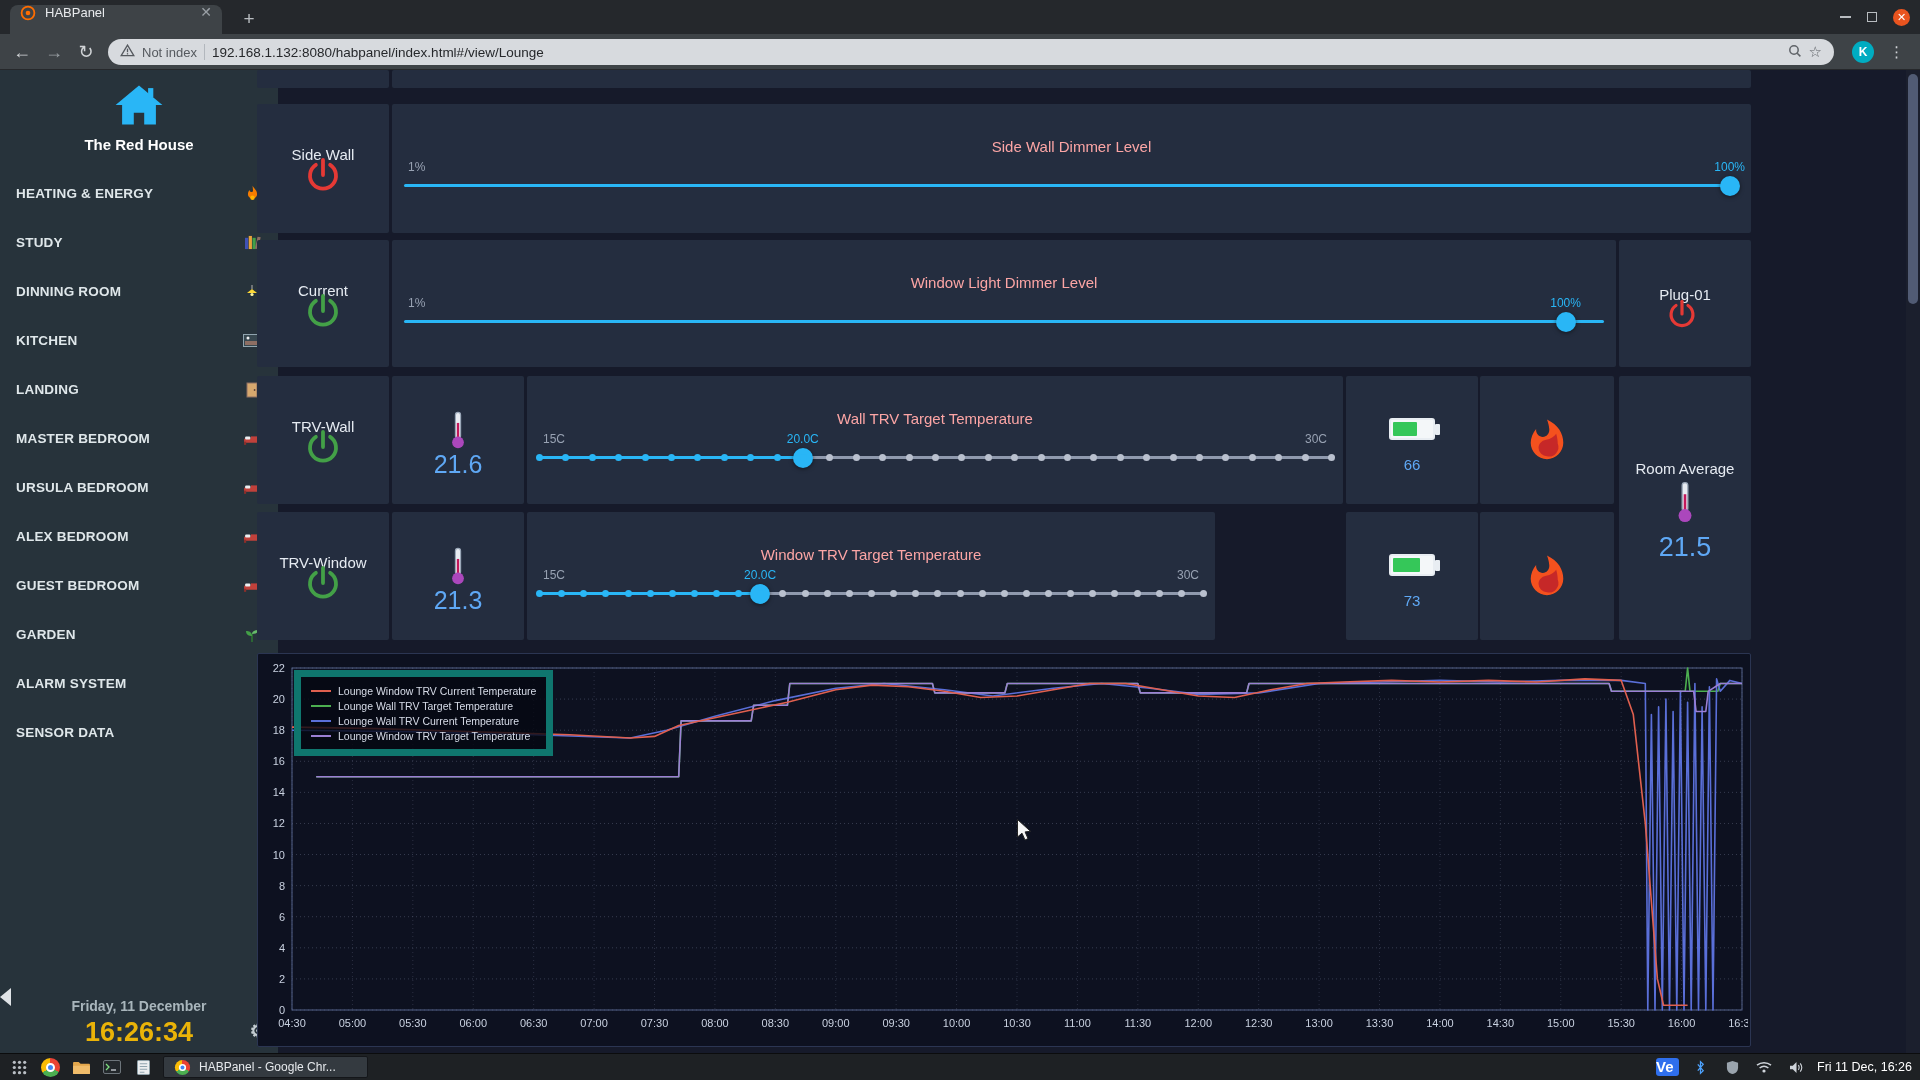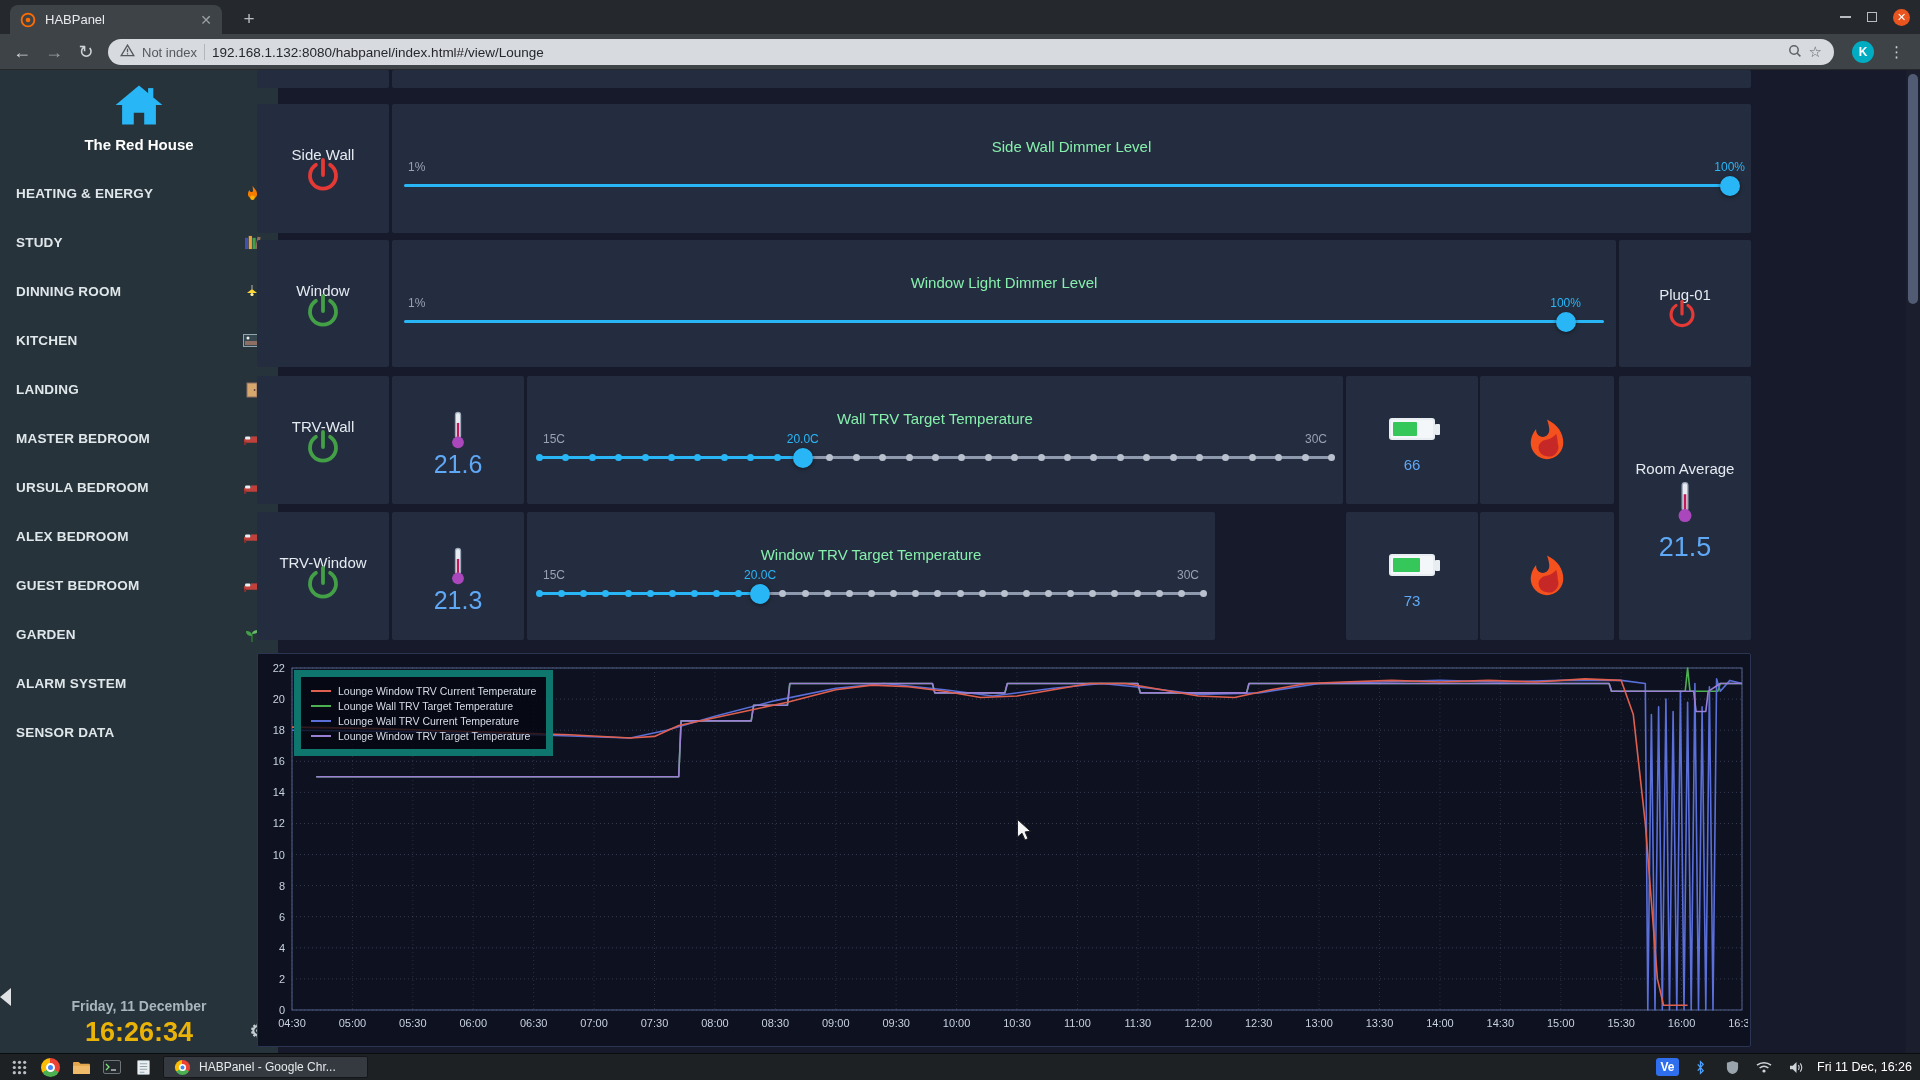--- a/index.html
+++ b/index.html
@@ -3,21 +3,21 @@
 <meta charset="utf-8">
 <title>HABPanel</title>
 <style>
   * { box-sizing: border-box; margin:0; padding:0; }
   html,body { width:1920px; height:1080px; overflow:hidden; }
   body { font-family:"Liberation Sans", sans-serif; background:#161a2a; position:relative; }
 
   
   #tabstrip { position:absolute; left:0; top:0; width:1920px; height:34px; background:#25282c; }
   .tab { position:absolute; left:10px; top:5px; width:212px; height:29px; background:#3e4347;
-         border-radius:8px 8px 0 0; display:flex; align-items:center; padding:0 10px; }
+         border-radius:8px 8px 0 0; display:flex; padding:0 10px; }
   .favicon { width:16px; height:16px; flex:none; }
   .tab-title { color:#e8eaed; font-size:13px; margin-left:9px; flex:1; white-space:nowrap; overflow:hidden; }
   .tab-close { color:#9aa0a6; font-size:14px; line-height:14px; }
   #newtab-btn { position:absolute; left:236px; top:8px; width:26px; height:22px; color:#b8bcc0;
                 font-size:19px; text-align:center; line-height:21px; }
   #win-controls { position:absolute; right:10px; top:0; height:34px; display:flex; align-items:center; gap:16px; }
   .wc-min { width:11px; height:2px; background:#b8bcc0; }
   .wc-max { width:10px; height:10px; border:1.5px solid #b8bcc0; }
   .wc-close { width:17px; height:17px; border-radius:50%; background:#e9541f; color:#fff; font-size:11px;
               text-align:center; line-height:16px; }
@@ -49,21 +49,21 @@
   #side-footer { position:absolute; left:0; right:0; bottom:10px; text-align:center; }
   #side-date { color:#a9b6bc; font-size:14px; }
   #side-time { color:#eab308; font-size:27px; margin-top:3px; }
   #side-gear { position:absolute; right:12px; bottom:16px; color:#c3ccd1; font-size:18px; }
 
   
   .card { position:absolute; background:#242d3f; border-radius:2px; }
   .card-label { position:absolute; top:42px; left:0; width:100%; text-align:center; color:#e6ebf2; font-size:15px; }
   .power { position:absolute; left:50%; transform:translateX(-50%); top:52px; width:38px; height:38px; }
   .power.red { color:#e53935; } .power.green { color:#43a047; }
-  .slider-title { position:absolute; top:34px; left:0; width:100%; text-align:center; color:#86efac; font-size:15px; }
+  .slider-title { position:absolute; top:34px; left:0; width:100%; text-align:center; color:#fca5a5; font-size:15px; }
   .track-wrap { position:absolute; left:12px; right:12px; top:80px; height:4px; }
   .track-line { position:absolute; left:0; right:0; top:0; height:3px; background:#29b6f6; border-radius:2px; }
   .trv-base { position:absolute; left:0; right:0; top:0; height:3px; background:#8f99ad; border-radius:2px; }
   .trv-progress { position:absolute; left:0; top:0; height:3px; background:#29b6f6; border-radius:2px; }
   .dot { position:absolute; top:-2px; width:7px; height:7px; border-radius:50%; }
   .dot.on { background:#29b6f6; } .dot.off { background:#b9c0ce; }
   .knob { position:absolute; top:-8px; width:20px; height:20px; border-radius:50%; background:#29b6f6;
           box-shadow:0 1px 4px rgba(0,0,0,.5); }
   .min-label { position:absolute; left:4px; top:-24px; color:#98a2b3; font-size:12px; }
   .max-label { position:absolute; right:4px; top:-24px; color:#98a2b3; font-size:12px; }
@@ -110,22 +110,22 @@
   #scrollbar { position:absolute; left:1906px; top:70px; width:14px; bottom:27px; background:#1b1f2d; }
   #scroll-thumb { position:absolute; left:2px; top:4px; width:10px; height:230px; background:#515b74; border-radius:5px; }
 
   
   #taskbar { position:absolute; left:0; bottom:0; width:1920px; height:27px; background:#1e2124;
              border-top:1px solid #0b0c0d; display:flex; align-items:center; padding:0 8px; gap:9px; }
   .tb-icon { width:22px; height:22px; display:flex; align-items:center; justify-content:center; flex:none; }
   #tb-task { display:flex; align-items:center; gap:7px; background:#343a40; border:1px solid #14161a;
              border-radius:2px; height:22px; padding:0 9px; color:#e6e9ec; font-size:12px; width:205px; }
   #tb-right { margin-left:auto; display:flex; align-items:center; gap:10px; }
-  #tray-ve { width:23px; height:18px; background:#2f6fed; border-radius:3px; color:#fff; font-size:12px;
-             font-weight:bold; text-align:center; line-height:18px; }
+  #tray-ve { width:23px; height:18px; background:#2f6fed; border-radius:3px; color:#fff; font-size:15px;
+             font-weight:bold; text-align:left; line-height:18px; }
   #tb-clock { color:#fff; font-size:12.5px; white-space:nowrap; }
   .chrome-ball { width:19px; height:19px; border-radius:50%;
                  background:conic-gradient(#ea4335 0 33%, #4caf50 0 66%, #fbbc05 0 100%); position:relative; }
   .chrome-ball:after { content:''; position:absolute; left:5px; top:5px; width:9px; height:9px; border-radius:50%;
                        background:#4285f4; border:2px solid #fff; box-sizing:border-box; }
   .chrome-ball.small { transform:scale(.8); }
 
   #edge-arrow { position:absolute; left:0; top:988px; width:0; height:0;
                 border-top:9px solid transparent; border-bottom:9px solid transparent;
                 border-right:11px solid #dfe3e6; }
@@ -329,21 +329,21 @@
   <div class="slider-title">Side Wall Dimmer Level</div>
   <div class="track-wrap">
     <span class="min-label">1%</span>
     <span class="val-float" style="left: 99.3%;">100%</span>
     <div class="track-line"></div>
     <div class="knob" style="left: calc(99.3% - 10px);"></div>
   </div>
 </div>
 
 <div class="card" id="card-window">
-  <div class="card-label">Window</div>
+  <div class="card-label">Current</div>
   <div class="power green">
     <svg viewBox="0 0 24 24" width="38" height="38">
         <path d="M12 2.5v9.5" stroke="currentColor" stroke-width="2.4" stroke-linecap="round" fill="none"></path>
         <path d="M7.5 5.6a8.2 8.2 0 1 0 9 0" stroke="currentColor" stroke-width="2.4" stroke-linecap="round" fill="none"></path>
       </svg>
   </div>
 </div>
 
 <div class="card" id="card-window-slider">
   <div class="slider-title">Window Light Dimmer Level</div>

